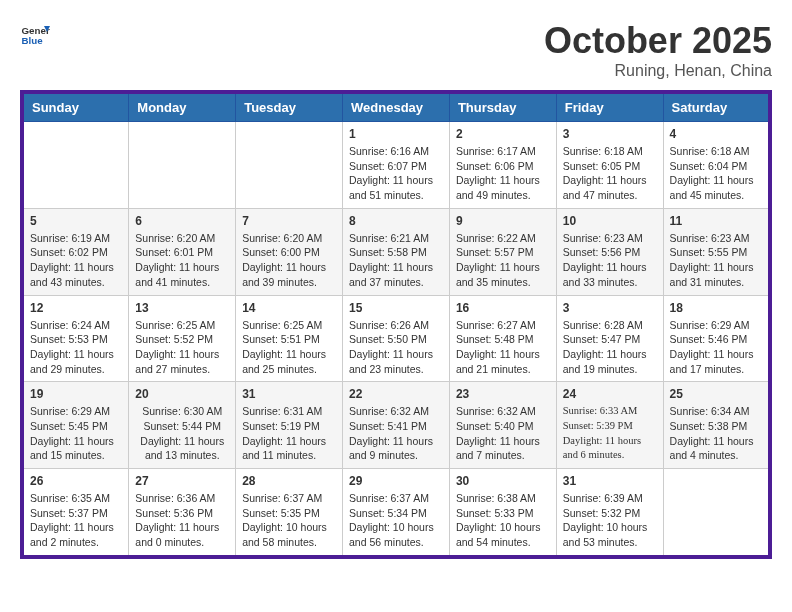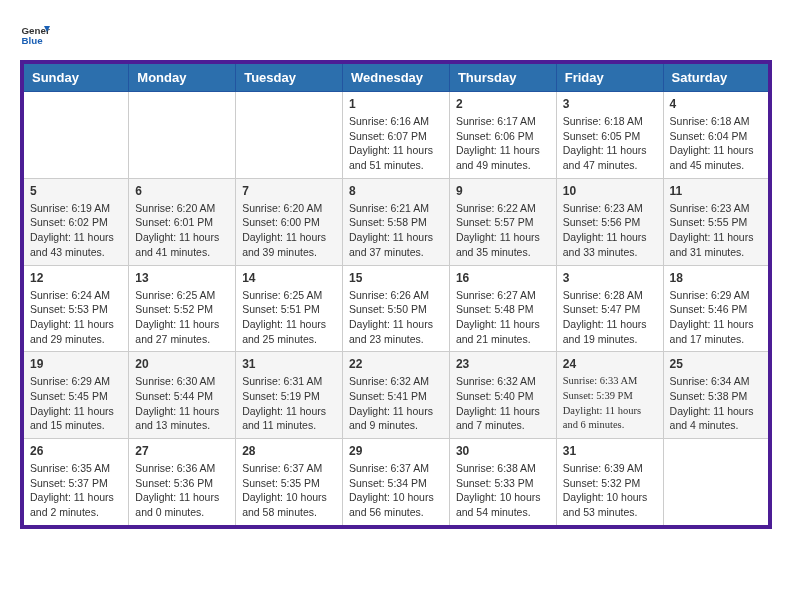--- a/index.html
+++ b/index.html
@@ -80,20 +80,24 @@
 </head>
 <body>
 
 <div class="header-area">
   <div class="logo">
     <svg class="logo-icon" viewBox="0 0 40 40" xmlns="http://www.w3.org/2000/svg">
       <text x="2" y="18" font-size="13" font-weight="bold" fill="#333">General</text>
       <text x="2" y="32" font-size="13" font-weight="bold" fill="#1a5fb4">Blue</text>
       <polygon points="32,8 40,8 36,16" fill="#1a5fb4"></polygon>
     </svg>
+  </div>
+  <div class="title-area">
+    <div class="month-title">October 2025</div>
+    <div class="location-title">Runing, Henan, China</div>
   </div>
 </div>
 
 <table class="calendar-table">
   <thead>
     <tr>
     <th>Sunday</th>
         <th>Monday</th>
         <th>Tuesday</th>
         <th>Wednesday</th>
@@ -241,21 +245,21 @@
       <tr>
         <td>
           <div class="day-number">19</div>
           <div class="day-info" style="white-space: pre-line;">Sunrise: 6:29 AM
 Sunset: 5:45 PM
 Daylight: 11 hours
 and 15 minutes.</div>
         </td>
         <td>
           <div class="day-number">20</div>
-          <div class="day-info" style="white-space: pre-line;">Sunrise: 6:30 AM
+          <div class="day-info" style="white-space: pre-line; text-align: center;">Sunrise: 6:30 AM
 Sunset: 5:44 PM
 Daylight: 11 hours
 and 13 minutes.</div>
         </td>
         <td>
           <div class="day-number">31</div>
           <div class="day-info" style="white-space: pre-line;">Sunrise: 6:31 AM
 Sunset: 5:19 PM
 Daylight: 11 hours
 and 11 minutes.</div>

